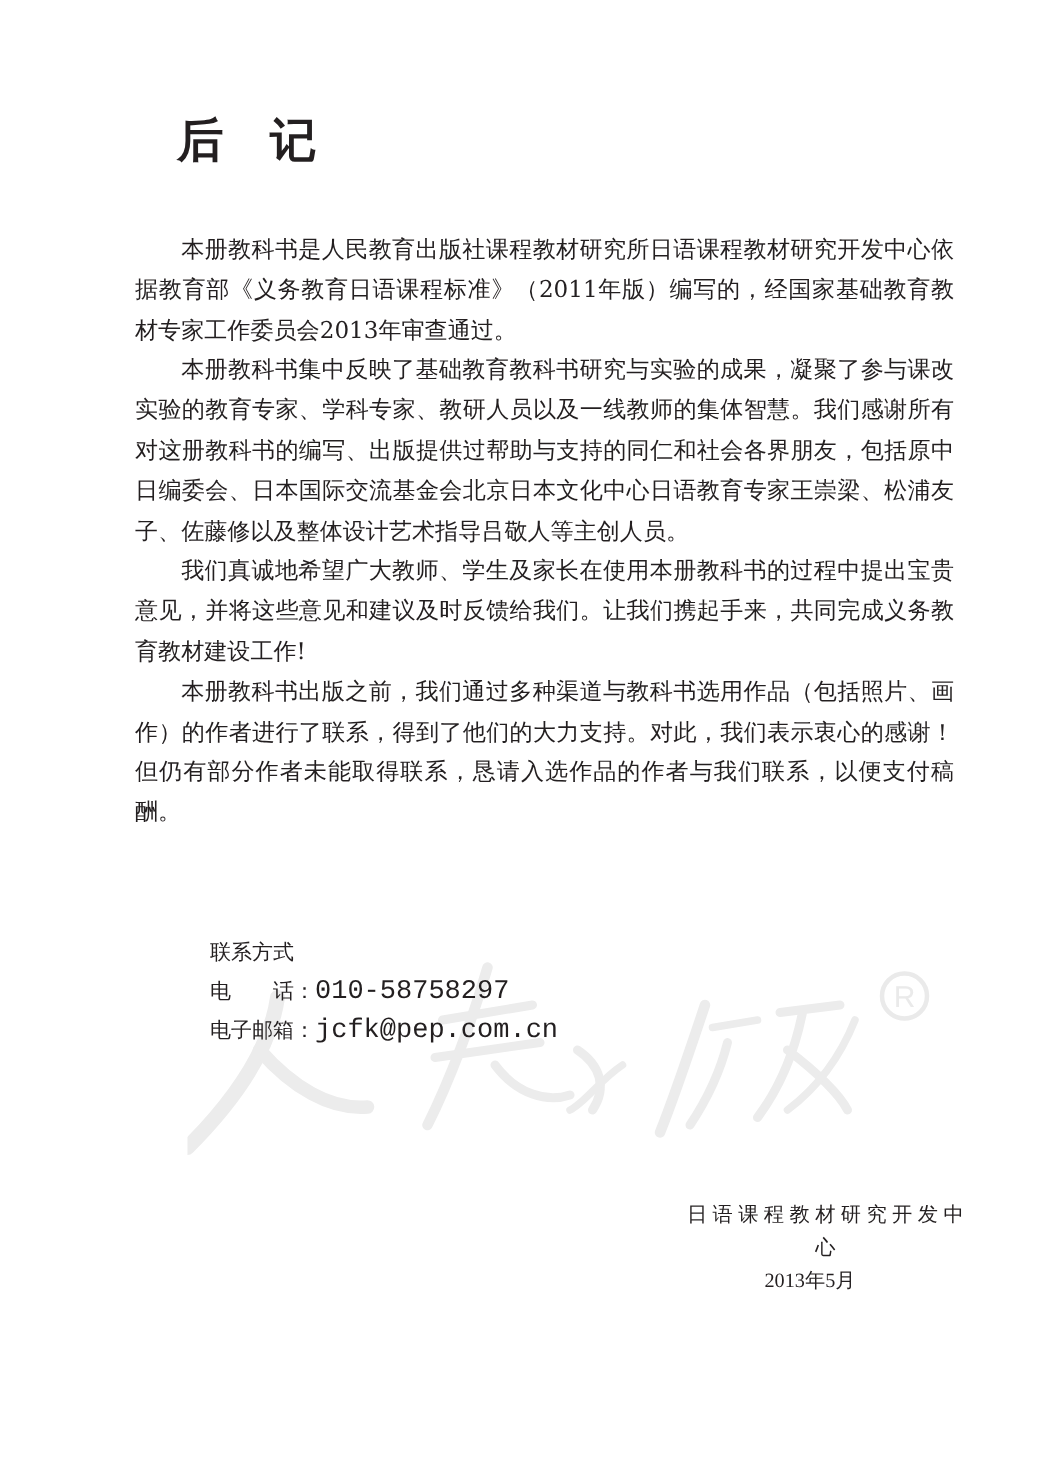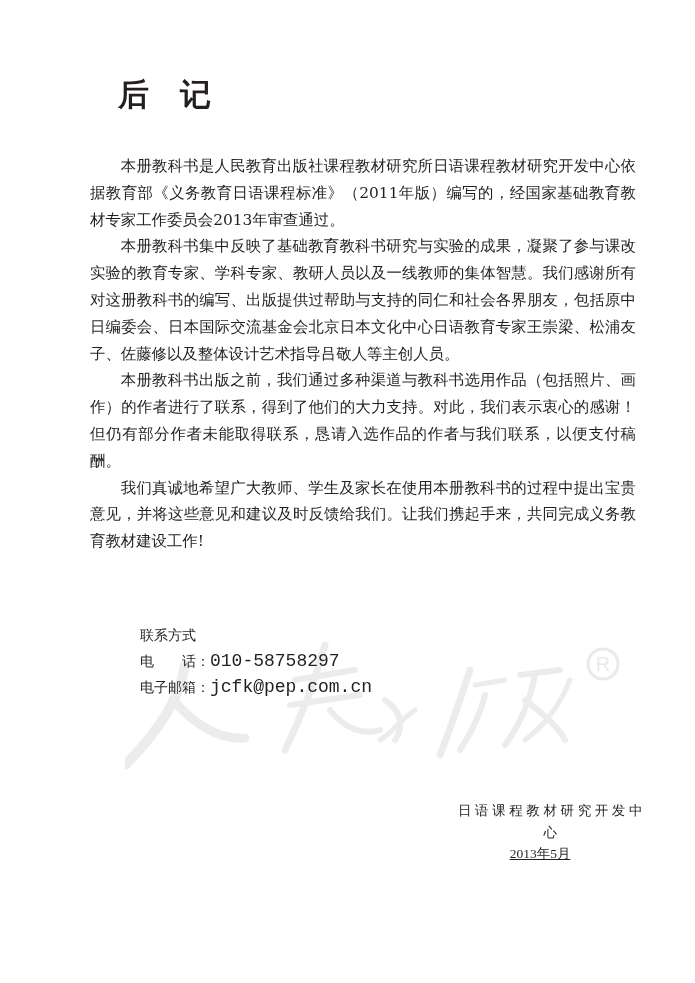--- a/index.html
+++ b/index.html
@@ -67,21 +67,21 @@
     .signature {
       position: absolute;
       left: 430px;
       top: 799px;
       width: 220px;
       font-size: 13.5px;
       line-height: 22px;
       text-align: center;
     }
     .signature .line2 { letter-spacing: 3.6px; margin-left: 24px; }
-    .signature .date { font-family: "Liberation Serif", "DejaVu Serif", serif; text-decoration: underline; }
+    .signature .date { font-family: "Liberation Serif", "DejaVu Serif", serif; }
   </style>
 </head>
 <body>
 
 <div class="page">
 
   <div class="watermark">
     <svg viewBox="0 0 500 130" xmlns="http://www.w3.org/2000/svg">
       <g fill="none" stroke="#ececec" stroke-linecap="round" stroke-linejoin="round">
 
@@ -107,22 +107,22 @@
       <circle cx="478" cy="24" r="15" fill="none" stroke="#eaeaea" stroke-width="3"></circle>
       <text x="478" y="31" text-anchor="middle" font-size="20" fill="#eaeaea" font-family="Liberation Sans, sans-serif">R</text>
     </svg>
   </div>
 
   <div class="title">后　记</div>
 
   <div class="body-text">
     <p class="para">本册教科书是人民教育出版社课程教材研究所日语课程教材研究开发中心依据教育部《义务教育日语课程标准》（2011年版）编写的，经国家基础教育教材专家工作委员会2013年审查通过。</p>
     <p class="para">本册教科书集中反映了基础教育教科书研究与实验的成果，凝聚了参与课改实验的教育专家、学科专家、教研人员以及一线教师的集体智慧。我们感谢所有对这册教科书的编写、出版提供过帮助与支持的同仁和社会各界朋友，包括原中日编委会、日本国际交流基金会北京日本文化中心日语教育专家王崇梁、松浦友子、佐藤修以及整体设计艺术指导吕敬人等主创人员。</p>
+    <p class="para">我们真诚地希望广大教师、学生及家长在使用本册教科书的过程中提出宝贵意见，并将这些意见和建议及时反馈给我们。让我们携起手来，共同完成义务教育教材建设工作!</p>
     <p class="para">本册教科书出版之前，我们通过多种渠道与教科书选用作品（包括照片、画作）的作者进行了联系，得到了他们的大力支持。对此，我们表示衷心的感谢！但仍有部分作者未能取得联系，恳请入选作品的作者与我们联系，以便支付稿酬。</p>
-    <p class="para">我们真诚地希望广大教师、学生及家长在使用本册教科书的过程中提出宝贵意见，并将这些意见和建议及时反馈给我们。让我们携起手来，共同完成义务教育教材建设工作!</p>
   </div>
 
   <div class="contact">
     <div class="row">联系方式</div>
     <div class="row"><span>电　　话：</span><span class="value">010-58758297</span></div>
     <div class="row"><span>电子邮箱：</span><span class="value">jcfk@pep.com.cn</span></div>
   </div>
 
   <div class="signature">
     <div class="line2">日语课程教材研究开发中心</div>

